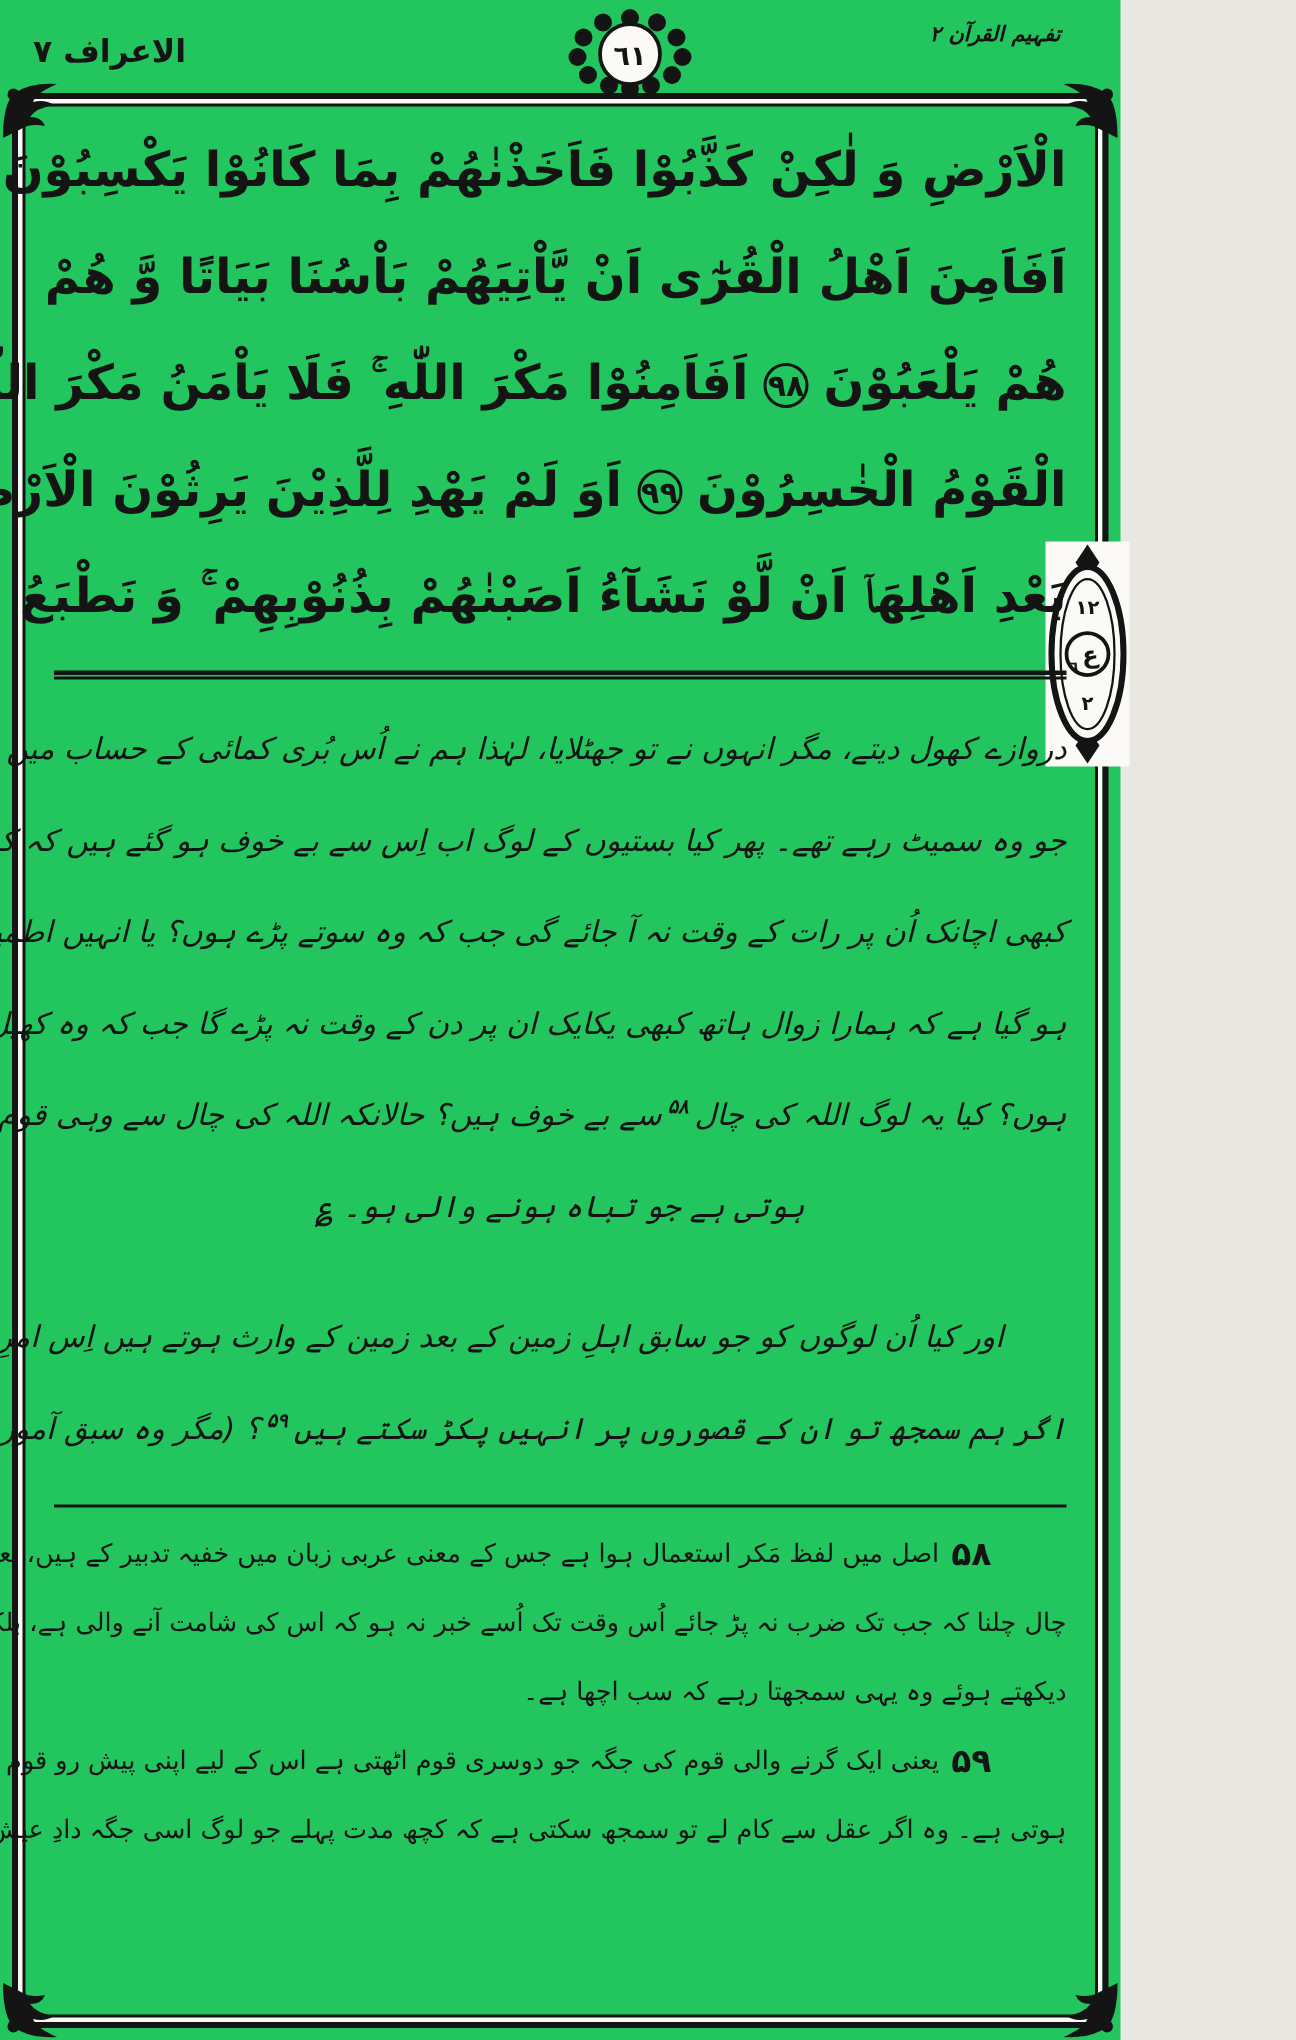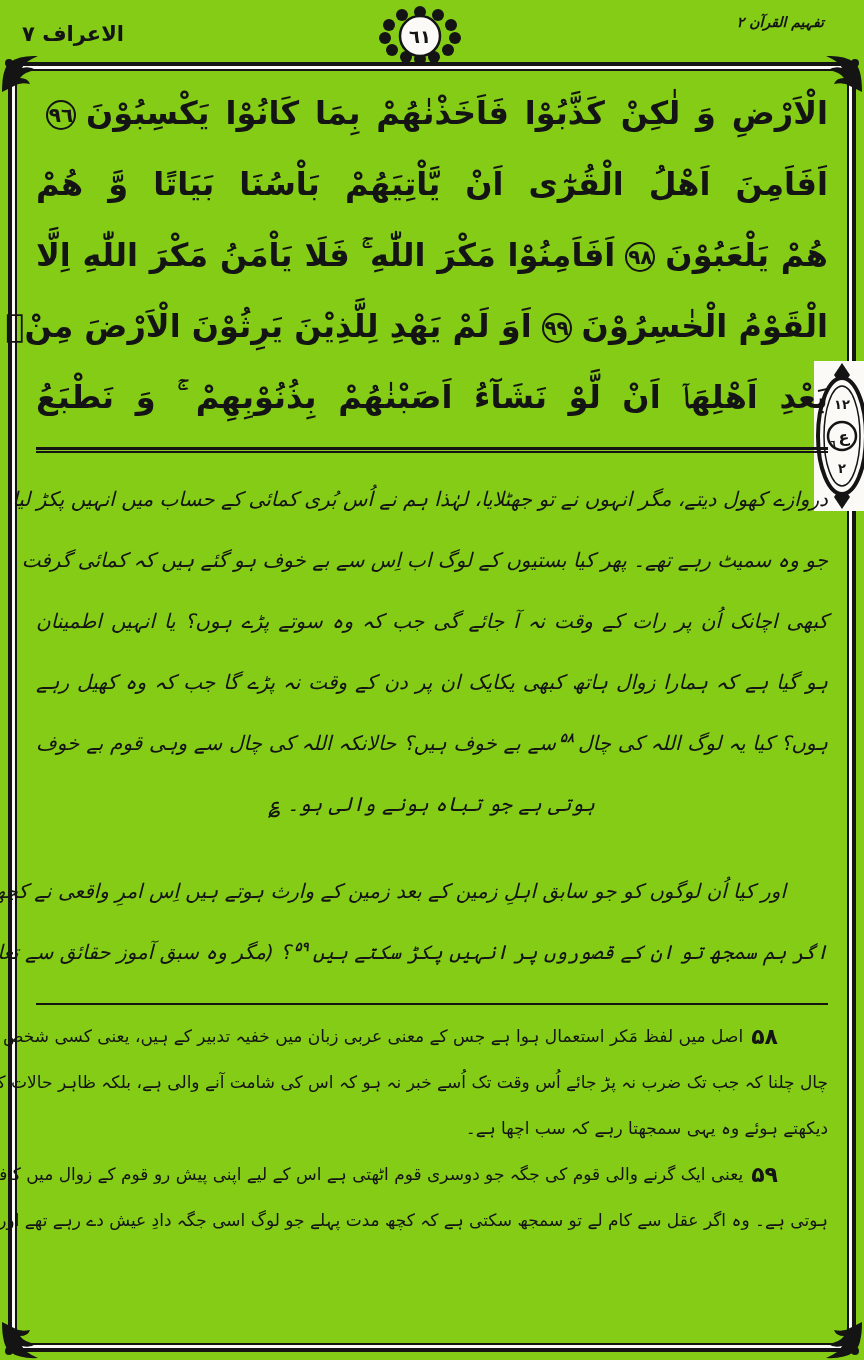--- a/index.html
+++ b/index.html
@@ -1,18 +1,18 @@
 <!DOCTYPE html>
 <html lang="ur"><head>
 <meta charset="utf-8">
 <style>
   * { margin:0; padding:0; box-sizing:border-box; }
   body { width:864px; height:1360px; overflow:hidden;
          font-family:"DejaVu Sans", sans-serif; background:#e9e7e1; }
-  .page { position:relative; width:864px; height:1360px; background:#84cc16; color:#141414; }
+  .page { position:relative; width:747px; height:1360px; background:#22c55e; color:#141414; }
 
   
   .runhead { position:absolute; top:8px; left:0; right:0; height:52px; }
   .runhead .left  { position:absolute; left:22px;  top:14px; font-size:21px; font-weight:bold; direction:rtl; }
   .runhead .right { position:absolute; right:40px; top:6px;  font-size:14px; font-weight:bold; font-style:italic; direction:rtl; }
   .pagenum-medallion { position:absolute; left:374px; top:-2px;text-align:right; }
 
   
   .frame { position:absolute; left:8px; right:8px; top:62px; bottom:8px;
            border:4px solid #141414;

